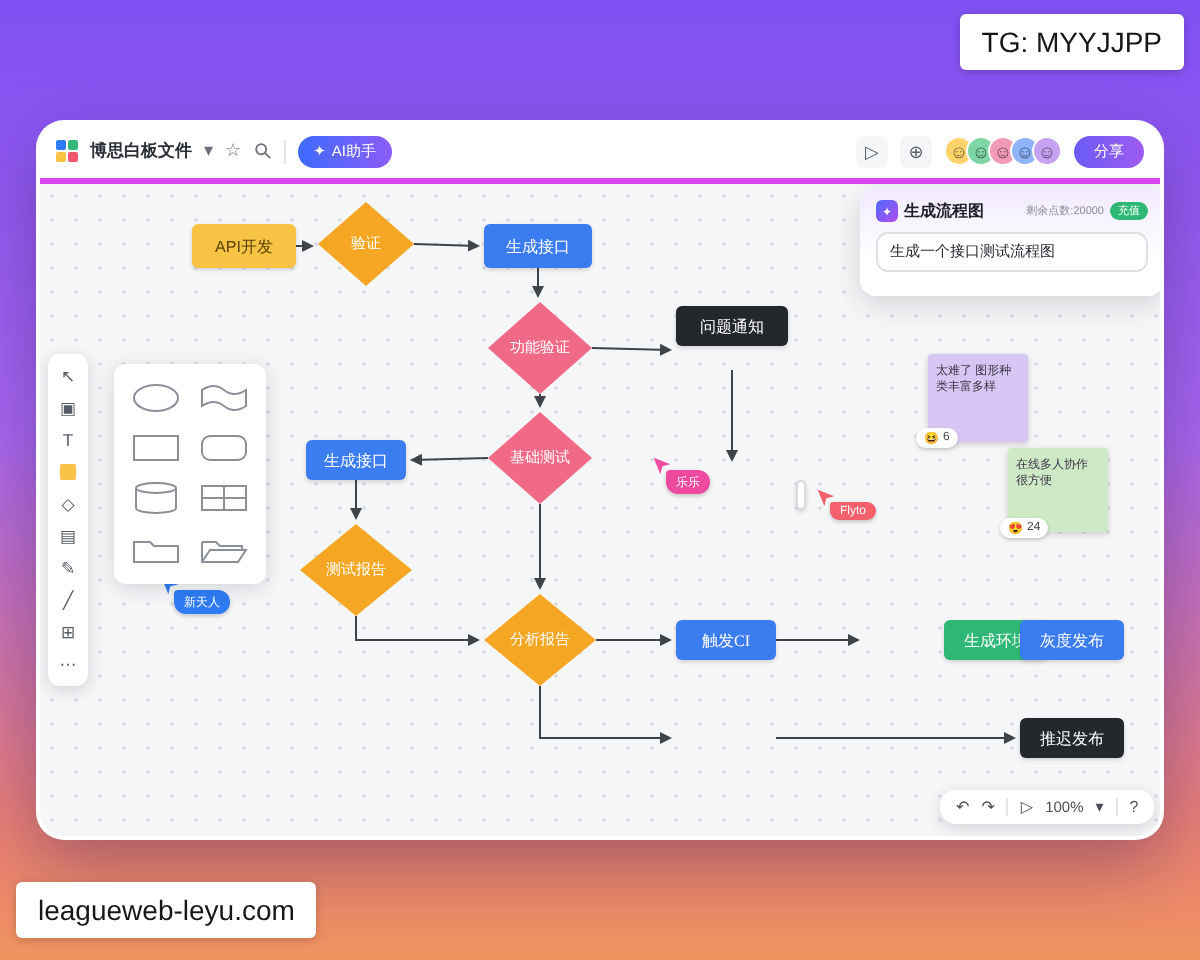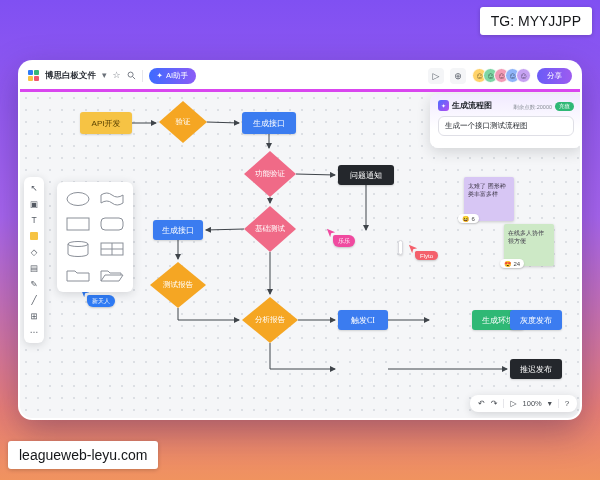--- a/index.html
+++ b/index.html
@@ -51,25 +51,25 @@
   .node { position:absolute; display:flex; align-items:center; justify-content:center;
           font-size:8px; z-index:2; text-align:center; }
   .rect { border-radius:3px; box-shadow:0 1px 2px rgba(0,0,0,.15); }
   .diamond { clip-path:polygon(50% 0,100% 50%,50% 100%,0 50%); font-size:7.5px; }
   .c-yellow { background:#F6C344; color:#5b4300; }
   .c-orange { background:#F5A623; color:#fff;font-family:Liberation Mono, monospace; }
   .c-blue   { background:#3B7CF0; color:#fff;font-family:Liberation Serif, serif; }
   .c-pink   { background:#F06A87; color:#fff; }
   .c-green  { background:#2FB875; color:#fff;margin-left:40px; }
   .c-black  { background:#24272C; color:#fff; }
-  .n-api{left:60px;top:20px;width:52px;height:22px}
+  .n-api{left:76px;top:20px;width:52px;height:22px}
   .n-verify{left:139px;top:9px;width:48px;height:42px}
   .n-gen{left:222px;top:20px;width:54px;height:22px}
   .n-func{left:224px;top:59px;width:52px;height:46px}
-  .n-issue{left:318px;top:73px;width:56px;height:20px}
+  .n-issue{left:318px;top:61px;width:56px;height:20px}
   .n-sec{left:133px;top:128px;width:50px;height:20px}
   .n-basic{left:224px;top:114px;width:52px;height:46px}
   .n-report{left:130px;top:170px;width:56px;height:46px}
   .n-analysis{left:222px;top:205px;width:56px;height:46px}
   .n-ci{left:318px;top:218px;width:50px;height:20px}
   .n-staging{left:412px;top:218px;width:52px;height:20px}
   .n-gray{left:490px;top:218px;width:52px;height:20px}
   .n-notpass{left:318px;top:255px;width:50px;height:44px}
   .n-delay{left:490px;top:267px;width:52px;height:20px}
   
@@ -101,21 +101,21 @@
   
   .shape-panel { position:absolute; left:37px; top:90px; width:76px; height:110px; background:#fff;
                  border-radius:6px; box-shadow:0 2px 10px rgba(31,35,41,.16); padding:7px 6px;
                  display:grid; grid-template-columns:1fr 1fr; gap:5px; z-index:9; }
   .shape-cell { display:flex; align-items:center; justify-content:center; }
   .shape-cell svg { display:block; }
   
   .ai-panel { position:absolute; left:410px; top:2px; width:152px; height:54px;
               background:linear-gradient(180deg,#F1EAFF 0%,#ffffff 65%); border-radius:8px;
               box-shadow:0 4px 14px rgba(31,35,41,.16); z-index:11; }
-  .ai-head { display:flex; align-items:flex-end; gap:3px; padding:6px 8px 0 8px; }
+  .ai-head { display:flex; align-items:center; gap:3px; padding:6px 8px 0 8px; }
   .ai-logo { width:11px; height:11px; border-radius:3px; background:linear-gradient(135deg,#4D6BFF,#B44DF0);
              color:#fff; font-size:6px; display:flex; align-items:center; justify-content:center; }
   .ai-title { font-size:8px; font-weight:bold; color:#1f2329; }
   .ai-credits { margin-left:auto; font-size:5.5px; color:#8a8f98; }
   .ai-badge { background:#2FB875; color:#fff; font-size:5.5px; border-radius:6px; padding:1px 4px; }
   .ai-input { margin:5px 8px 0 8px; height:20px; width:136px; border:1px solid #dfdfe6; border-radius:6px;
               background:#fff; font-size:7.5px; color:#1f2329; padding:0 6px;
               font-family:"Liberation Sans", sans-serif; }
   
   .zoombar { position:absolute; left:450px; top:303px; height:17px; background:#fff; border-radius:8px;

